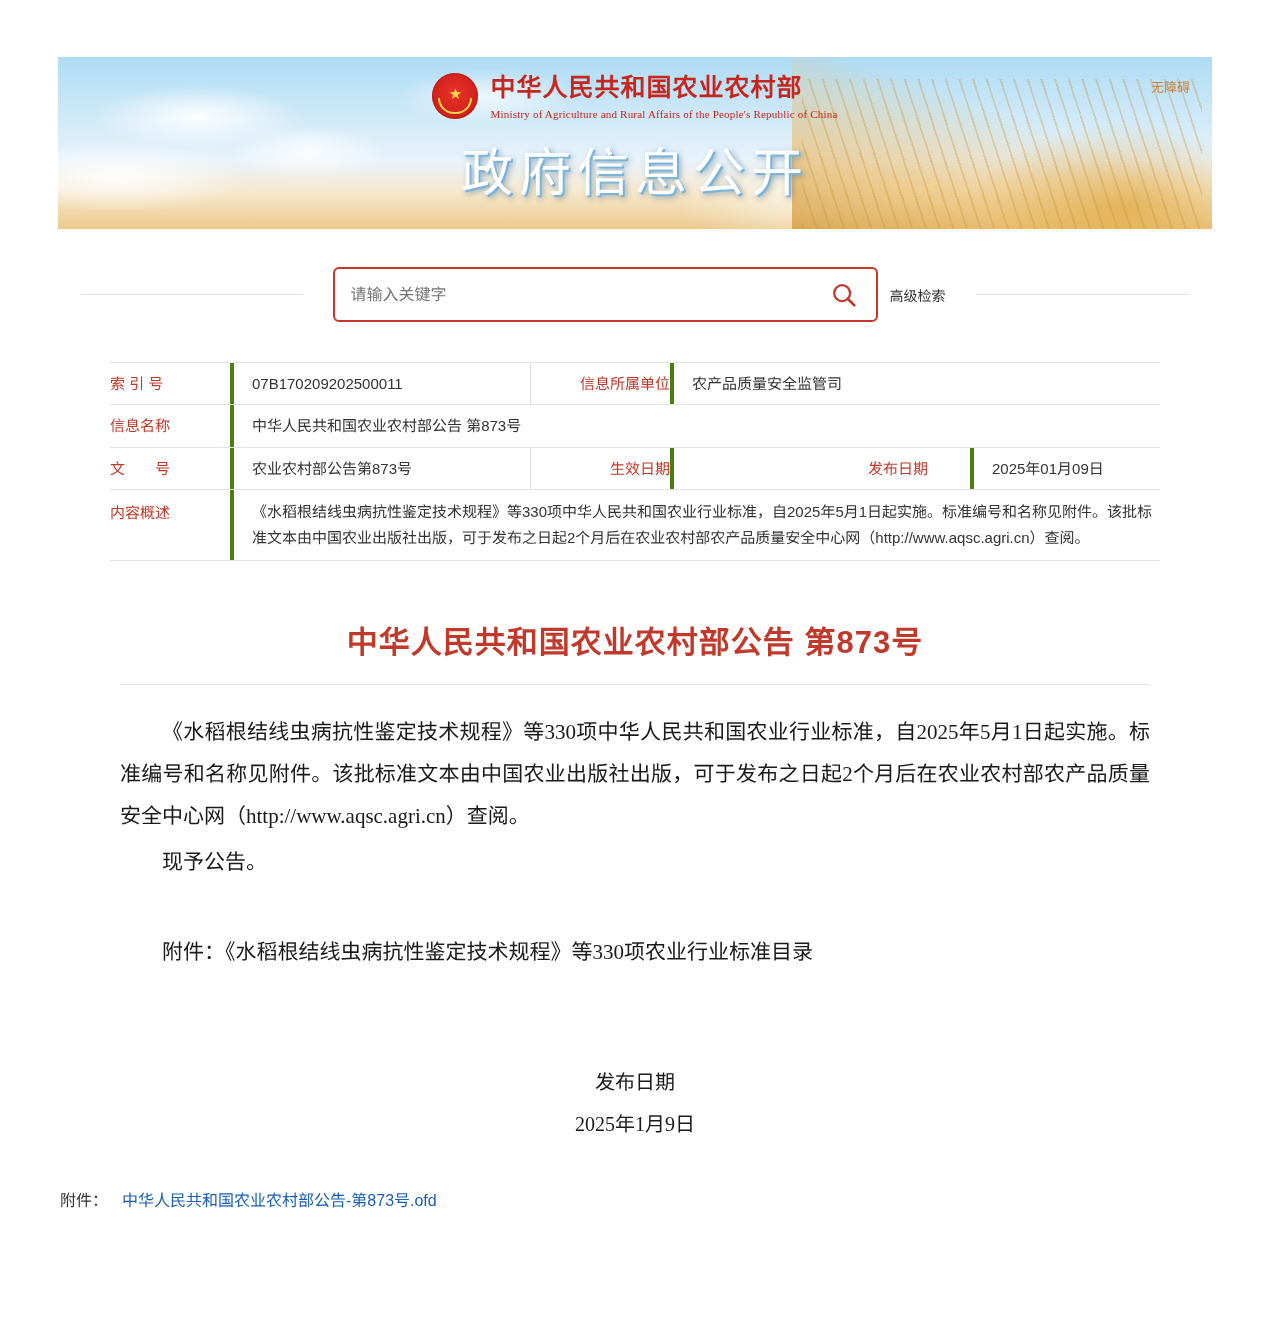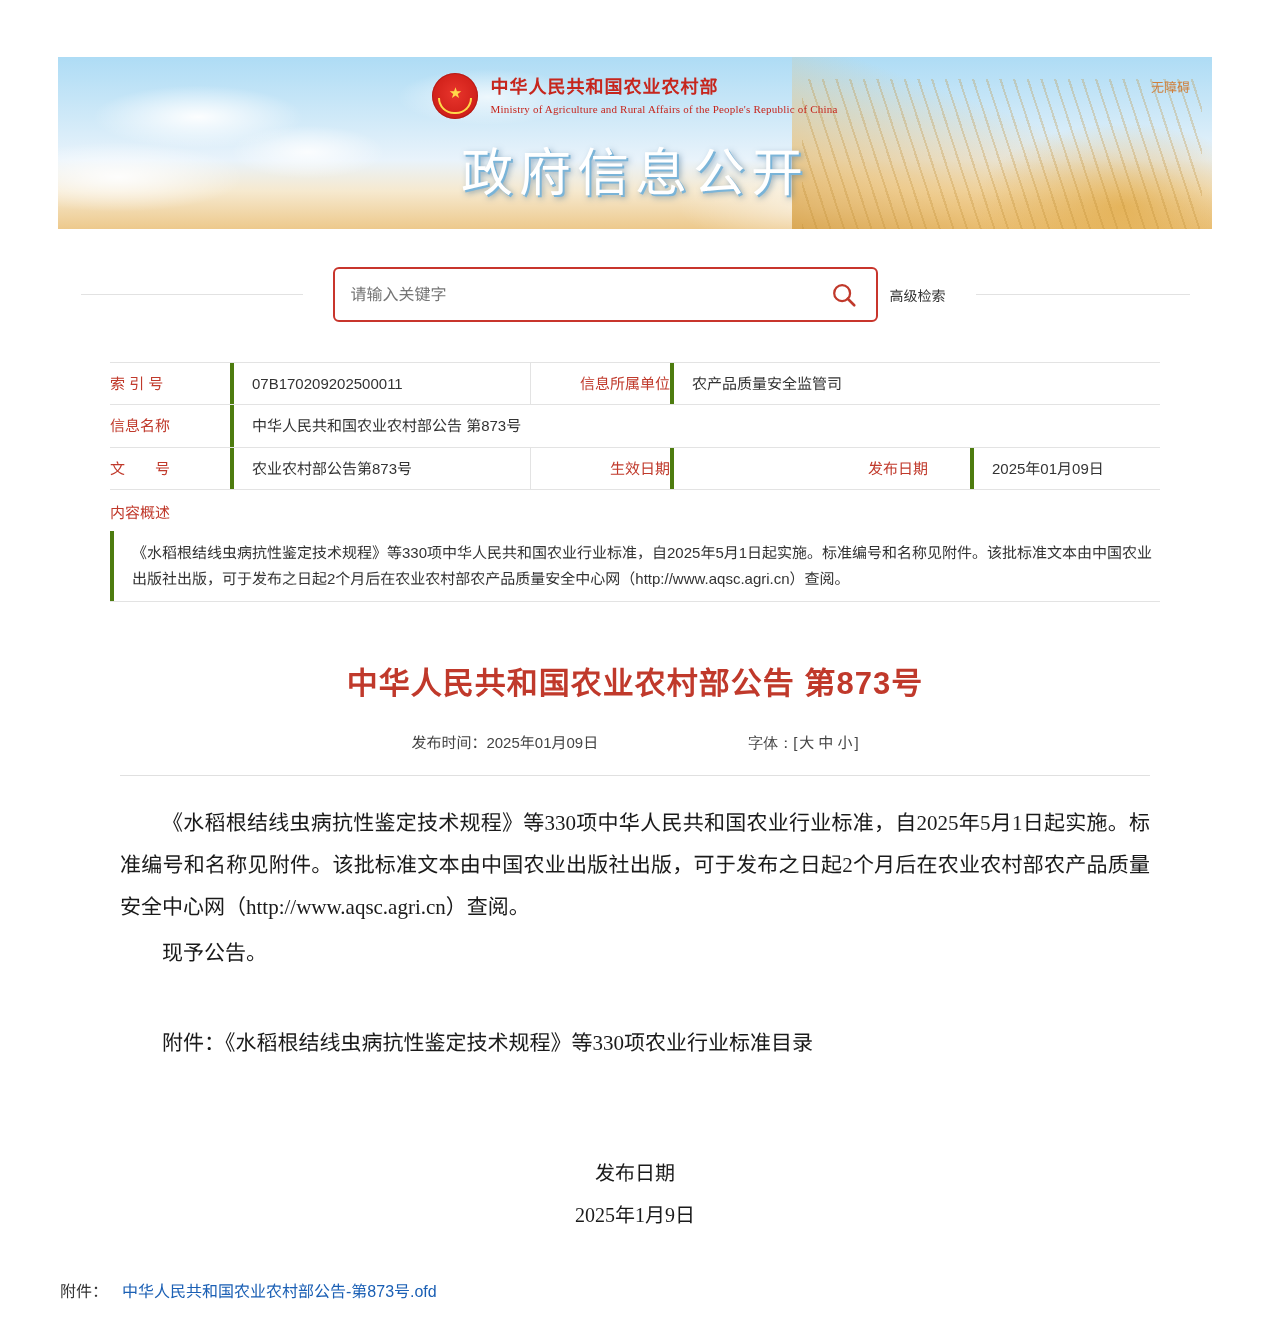--- a/index.html
+++ b/index.html
@@ -53,21 +53,21 @@
   .emblem .star {
     position:absolute; left:50%; top:42%; transform:translate(-50%,-50%);
     color:#ffd94a; font-size:15px; line-height:1;
   }
   .emblem .wheat-ring {
     position:absolute; left:50%; bottom:5px; transform:translateX(-50%);
     width:34px; height:16px; border:2px solid #ffd94a; border-top:none;
     border-radius: 0 0 18px 18px;
   }
   .ministry-cn {
-    color: #c6261d; font-size: 18px; font-weight: bold; letter-spacing: 1px;
+    color: #c6261d; font-size: 25px; font-weight: bold; letter-spacing: 1px;
     line-height: 1.15;
   }
   .ministry-en {
     color: #c6261d; font-size: 11px; letter-spacing: .2px; margin-top: 6px; font-family: Liberation Serif, serif;
   }
   .banner-title {
     position: absolute; left: 0; right: 0; top: 74px; text-align: center;
     font-size: 52px; font-weight: normal; color: #ffffff; letter-spacing: 6px;
     text-shadow: 2px 2px 0 #7ab4d8, 3px 3px 6px rgba(40,90,130,.55);
   }
@@ -103,21 +103,21 @@
     margin: 40px 110px 0 110px;
     border-top: 1px solid #e3e3e3;
     font-size: 15px;
     color: #333;
   }
   .meta-row {
     display: flex; align-items: stretch;
     border-bottom: 1px solid #e3e3e3;
     min-height: 38px;
   }
-  .meta-row.desc { align-items: flex-start; flex-direction: column; }
+  .meta-row.desc { align-items: flex-start; }
   .lbl {
     color: #c0392b; padding: 9px 0 9px 0; width: 120px; flex: none;
     letter-spacing: 0; white-space: nowrap;
   }
   .val {
     padding: 9px 0 9px 18px; border-left: 4px solid #4d7c0f; flex: 1;
     line-height: 1.55;
   }
   .lbl.r { width: 140px; text-align: right; padding-left: 18px; border-left: 1px solid #e3e3e3; }
   .lbl.r2 { width: 120px; text-align: left; padding-left: 18px; border-left: none; }
@@ -223,26 +223,20 @@
   <div class="meta-row desc">
     <div class="lbl" style="padding-top:11px">内容概述</div>
     <div class="val desc-text">《水稻根结线虫病抗性鉴定技术规程》等330项中华人民共和国农业行业标准，自2025年5月1日起实施。标准编号和名称见附件。该批标准文本由中国农业出版社出版，可于发布之日起2个月后在农业农村部农产品质量安全中心网（http://www.aqsc.agri.cn）查阅。</div>
   </div>
 
 </div>
 
 <div class="article">
   <div class="art-title">中华人民共和国农业农村部公告 第873号</div>
 
-  <div class="art-sub">
-    <span>发布时间：2025年01月09日</span>
-    <span class="font-sizes">
-      <span>字体：[</span><a href="#">大</a><a href="#">中</a><a href="#">小</a><span>]</span>
-    </span>
-  </div>
 
   <div class="art-hr"></div>
 
   <div class="art-body">
     <p>《水稻根结线虫病抗性鉴定技术规程》等330项中华人民共和国农业行业标准，自2025年5月1日起实施。标准编号和名称见附件。该批标准文本由中国农业出版社出版，可于发布之日起2个月后在农业农村部农产品质量安全中心网（http://www.aqsc.agri.cn）查阅。</p>
     <p>现予公告。</p>
     <p class="attach">附件：《水稻根结线虫病抗性鉴定技术规程》等330项农业行业标准目录</p>
   </div>
 
   <div class="sign">

